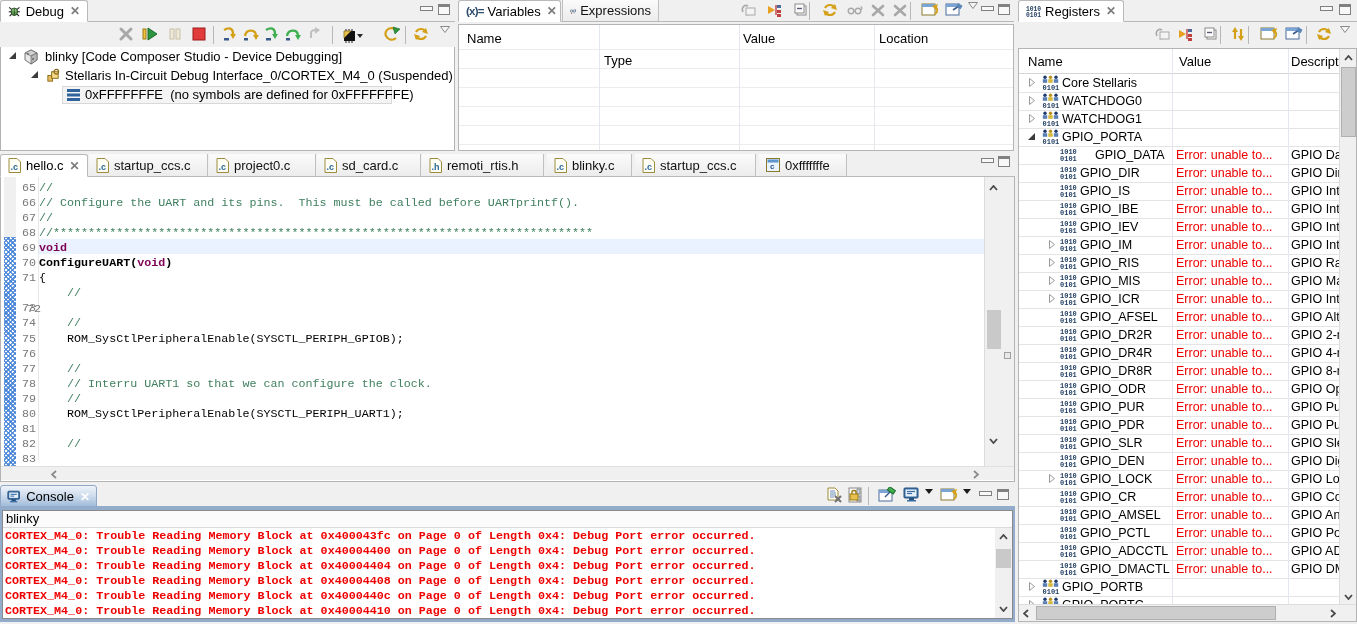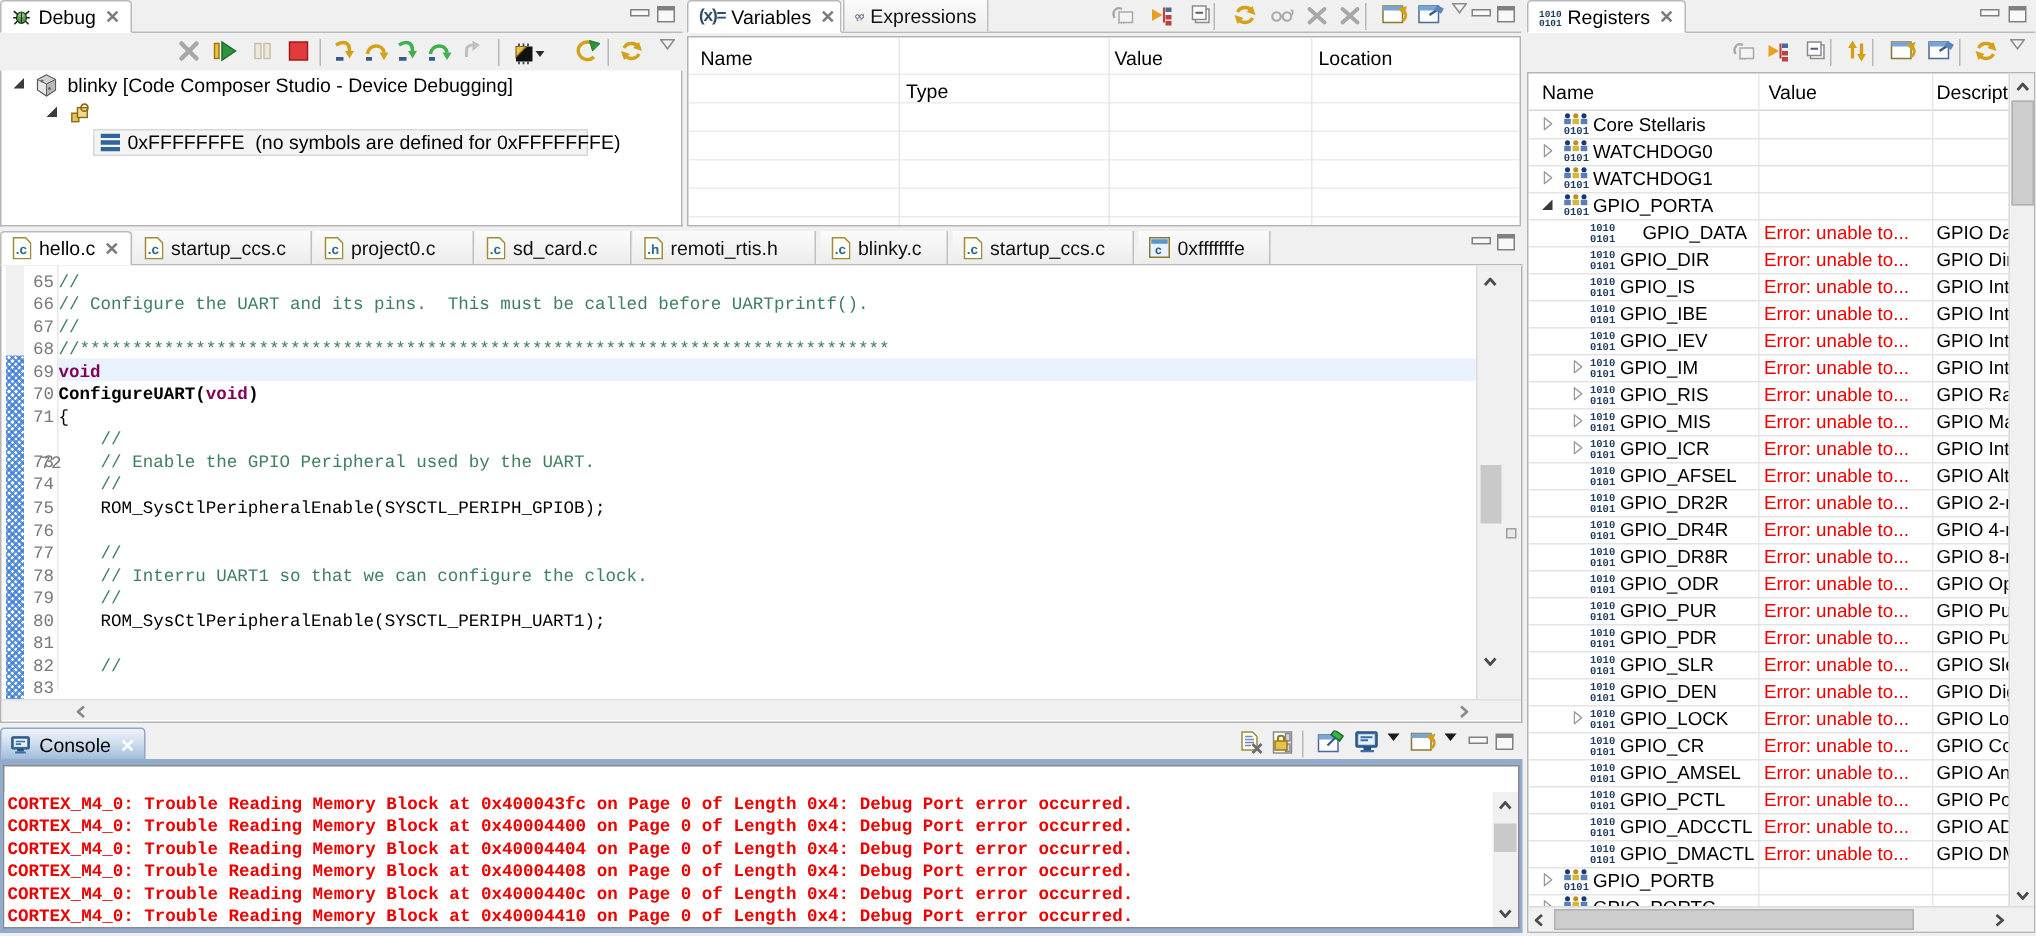--- a/index.html
+++ b/index.html
@@ -167,20 +167,21 @@
           <polygon points="7,0 7,7 0,7" fill="#3b3b3b"></polygon>
         </svg>
     </div>
     <div class="abs" style="left:45px; top:21px;">
       <svg width="15" height="15" viewBox="0 0 16 16">
         <rect x="2" y="8" width="5" height="6" fill="#e8c063" stroke="#8a6914"></rect>
         <rect x="6" y="4" width="7" height="7" fill="#f4d88a" stroke="#8a6914"></rect>
         <circle cx="11" cy="4" r="2.5" fill="none" stroke="#8a6914" stroke-width="1.2"></circle>
       </svg>
     </div>
+    <div class="abs" style="left:64px; top:21px; font-size:13px;">Stellaris In-Circuit Debug Interface_0/CORTEX_M4_0 (Suspended)</div>
     <div class="abs" style="left:61px; top:39px; width:330px; height:18px; background:#f4f4f4; border:1px solid #d8d8d8;"></div>
     <div class="abs" style="left:66px; top:42px;">
       <svg width="13" height="12">
           <g fill="#31639c">
             <rect x="0" y="0" width="13" height="3"></rect>
             <rect x="0" y="4.5" width="13" height="3"></rect>
             <rect x="0" y="9" width="13" height="3"></rect>
           </g>
         </svg>
     </div>
@@ -779,21 +780,20 @@
       <div class="mono" style="position:absolute; left:38px; top:49.150000000000006px; font-size:11.7px; line-height:15px; color:#000; white-space:pre;"><span style="color:#3f7f5f;">//*****************************************************************************</span></div>
       <div class="mono" style="position:absolute; left:9px; top:64.2px; width:26px; text-align:right; font-size:11.7px; line-height:15px; color:#787878;">69</div>
       <div class="mono" style="position:absolute; left:38px; top:64.2px; font-size:11.7px; line-height:15px; color:#000; white-space:pre;"><span style="color:#7f0055; font-weight:bold;">void</span></div>
       <div class="mono" style="position:absolute; left:9px; top:79.25px; width:26px; text-align:right; font-size:11.7px; line-height:15px; color:#787878;">70</div>
       <div class="mono" style="position:absolute; left:38px; top:79.25px; font-size:11.7px; line-height:15px; color:#000; white-space:pre;"><span style="font-weight:bold;">ConfigureUART(</span><span style="color:#7f0055; font-weight:bold;">void</span><span style="font-weight:bold;">)</span></div>
       <div class="mono" style="position:absolute; left:9px; top:94.30000000000001px; width:26px; text-align:right; font-size:11.7px; line-height:15px; color:#787878;">71</div>
       <div class="mono" style="position:absolute; left:38px; top:94.30000000000001px; font-size:11.7px; line-height:15px; color:#000; white-space:pre;">{</div>
       <div class="mono" style="position:absolute; left:9px; top:125px; width:26px; text-align:center; font-size:11.7px; line-height:15px; color:#787878;margin-left:11px;">72</div>
       <div class="mono" style="position:absolute; left:38px; top:109.35000000000001px; font-size:11.7px; line-height:15px; color:#000; white-space:pre;"><span style="color:#3f7f5f;">    //</span></div>
       <div class="mono" style="position:absolute; left:9px; top:124.4px; width:26px; text-align:right; font-size:11.7px; line-height:15px; color:#787878;">73</div>
-      <div class="mono" style="position:absolute; left:38px; top:124.4px; font-size:11.7px; line-height:15px; color:#000; white-space:pre;"><span style="color:#3f7f5f;">    // Enable the GPIO Peripheral used by the UART.</span></div>
       <div class="mono" style="position:absolute; left:9px; top:139.45000000000002px; width:26px; text-align:right; font-size:11.7px; line-height:15px; color:#787878;">74</div>
       <div class="mono" style="position:absolute; left:38px; top:139.45000000000002px; font-size:11.7px; line-height:15px; color:#000; white-space:pre;"><span style="color:#3f7f5f;">    //</span></div>
       <div class="mono" style="position:absolute; left:9px; top:154.5px; width:26px; text-align:right; font-size:11.7px; line-height:15px; color:#787878;">75</div>
       <div class="mono" style="position:absolute; left:38px; top:154.5px; font-size:11.7px; line-height:15px; color:#000; white-space:pre;">    ROM_SysCtlPeripheralEnable(SYSCTL_PERIPH_GPIOB);</div>
       <div class="mono" style="position:absolute; left:9px; top:169.55px; width:26px; text-align:right; font-size:11.7px; line-height:15px; color:#787878;">76</div>
       <div class="mono" style="position:absolute; left:38px; top:169.55px; font-size:11.7px; line-height:15px; color:#000; white-space:pre;"></div>
       <div class="mono" style="position:absolute; left:9px; top:184.60000000000002px; width:26px; text-align:right; font-size:11.7px; line-height:15px; color:#787878;">77</div>
       <div class="mono" style="position:absolute; left:38px; top:184.60000000000002px; font-size:11.7px; line-height:15px; color:#000; white-space:pre;"><span style="color:#3f7f5f;">    //</span></div>
       <div class="mono" style="position:absolute; left:9px; top:199.65px; width:26px; text-align:right; font-size:11.7px; line-height:15px; color:#787878;">78</div>
       <div class="mono" style="position:absolute; left:38px; top:199.65px; font-size:11.7px; line-height:15px; color:#000; white-space:pre;"><span style="color:#3f7f5f;">    // Interru UART1 so that we can configure the clock.</span></div>
@@ -914,20 +914,21 @@
           <polygon points="0,2 8,2 4,7" fill="#1a1a1a"></polygon>
         </svg>
       </div>
       <div style="position:absolute; left:169px; top:4px; width:13px; height:5px; border:1px solid #808080; background:#f8f8f8;"></div>
       <div style="position:absolute; left:187px; top:2px; width:12px; height:11px; border:1px solid #808080; background:#f8f8f8; border-top-width:3px;"></div>
     </div>
 
   <div class="abs" style="left:0; top:21px; width:1015px; height:116px; background:#93accb;">
     <div class="abs" style="left:2px; top:4px; width:1011px; height:109px; background:#8a8a8a;">
       <div class="abs" style="left:1px; top:1px; width:1009px; height:107px; background:#fff;">
+        <div class="abs" style="left:0; top:0; width:1009px; height:17px; background:#fbfbfb; border-bottom:1px solid #dadada; font-size:13px; padding-left:3px;">blinky</div>
         <div class="abs mono" id="console-text" style="left:0; top:17px; width:1009px; height:90px; background:#fff; overflow:hidden; font-size:11.7px; line-height:15px; font-weight:bold; color:#ef0000; white-space:pre;"><div style="position:absolute; left:2px; top:1px;">CORTEX_M4_0: Trouble Reading Memory Block at 0x400043fc on Page 0 of Length 0x4: Debug Port error occurred.
 CORTEX_M4_0: Trouble Reading Memory Block at 0x40004400 on Page 0 of Length 0x4: Debug Port error occurred.
 CORTEX_M4_0: Trouble Reading Memory Block at 0x40004404 on Page 0 of Length 0x4: Debug Port error occurred.
 CORTEX_M4_0: Trouble Reading Memory Block at 0x40004408 on Page 0 of Length 0x4: Debug Port error occurred.
 CORTEX_M4_0: Trouble Reading Memory Block at 0x4000440c on Page 0 of Length 0x4: Debug Port error occurred.
 CORTEX_M4_0: Trouble Reading Memory Block at 0x40004410 on Page 0 of Length 0x4: Debug Port error occurred.
 </div></div>
         <div class="abs" style="right:0; top:17px; width:17px; height:90px; background:#f0f0f0;">
           <div style="position:absolute; top:6px; left:4px;">
               <svg width="9" height="6">

